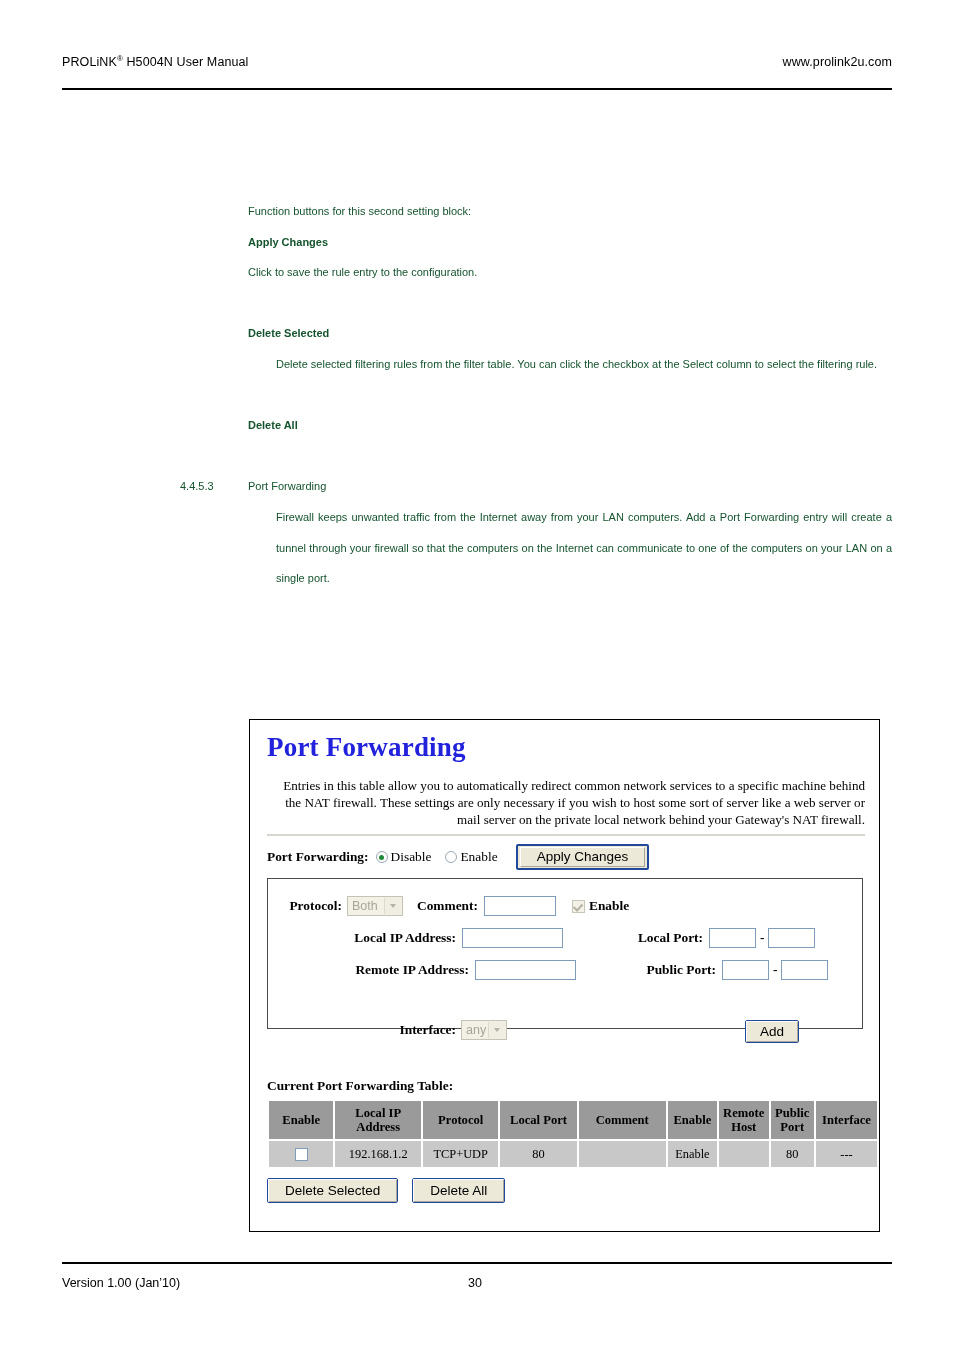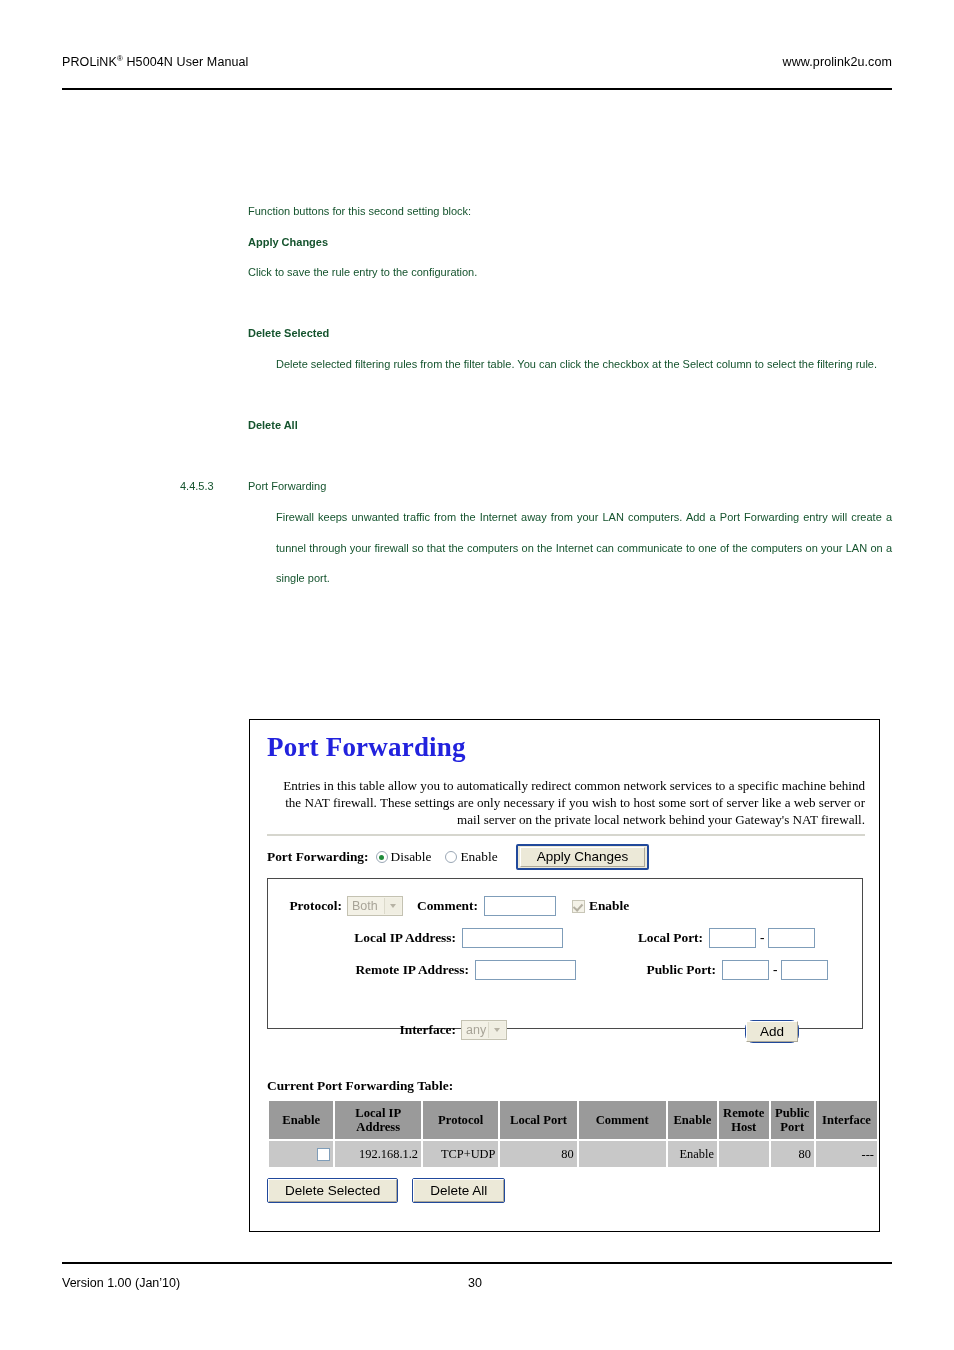--- a/index.html
+++ b/index.html
@@ -325,21 +325,21 @@
 
   
   .btn-add {
     position: absolute;
     left: 495px;
     top: 300px;
     font-family: "Liberation Sans", sans-serif;
     font-size: 13.5px;
     background: #ece9d8;
     border: 1px solid #21499b;
-    border-radius: 8px;
+    border-radius: 2px;
     padding: 0;
     z-index: 5;
     cursor: default;
   }
   .btn-add span {
     display: block;
     border: 1px solid #ffffff;
     border-right-color: #aca899;
     border-bottom-color: #aca899;
     padding: 2px 13px;
@@ -372,21 +372,21 @@
     font-size: 12.6px;
     padding: 5px 3px;
     text-align: center;
     line-height: 14px;
     border: 0;
   }
   table.fwtable td {
     background: #c8c8c8;
     font-size: 12.4px;
     padding: 4px 3px;
-    text-align: right;
+    text-align: center;
     height: 18px;
     border: 0;
   }
   .cell-chk {
     width: 13px; height: 13px;
     box-sizing: border-box;
     border: 1px solid #7f9db9;
     background: #ffffff;
     display: inline-block;
     vertical-align: middle;

